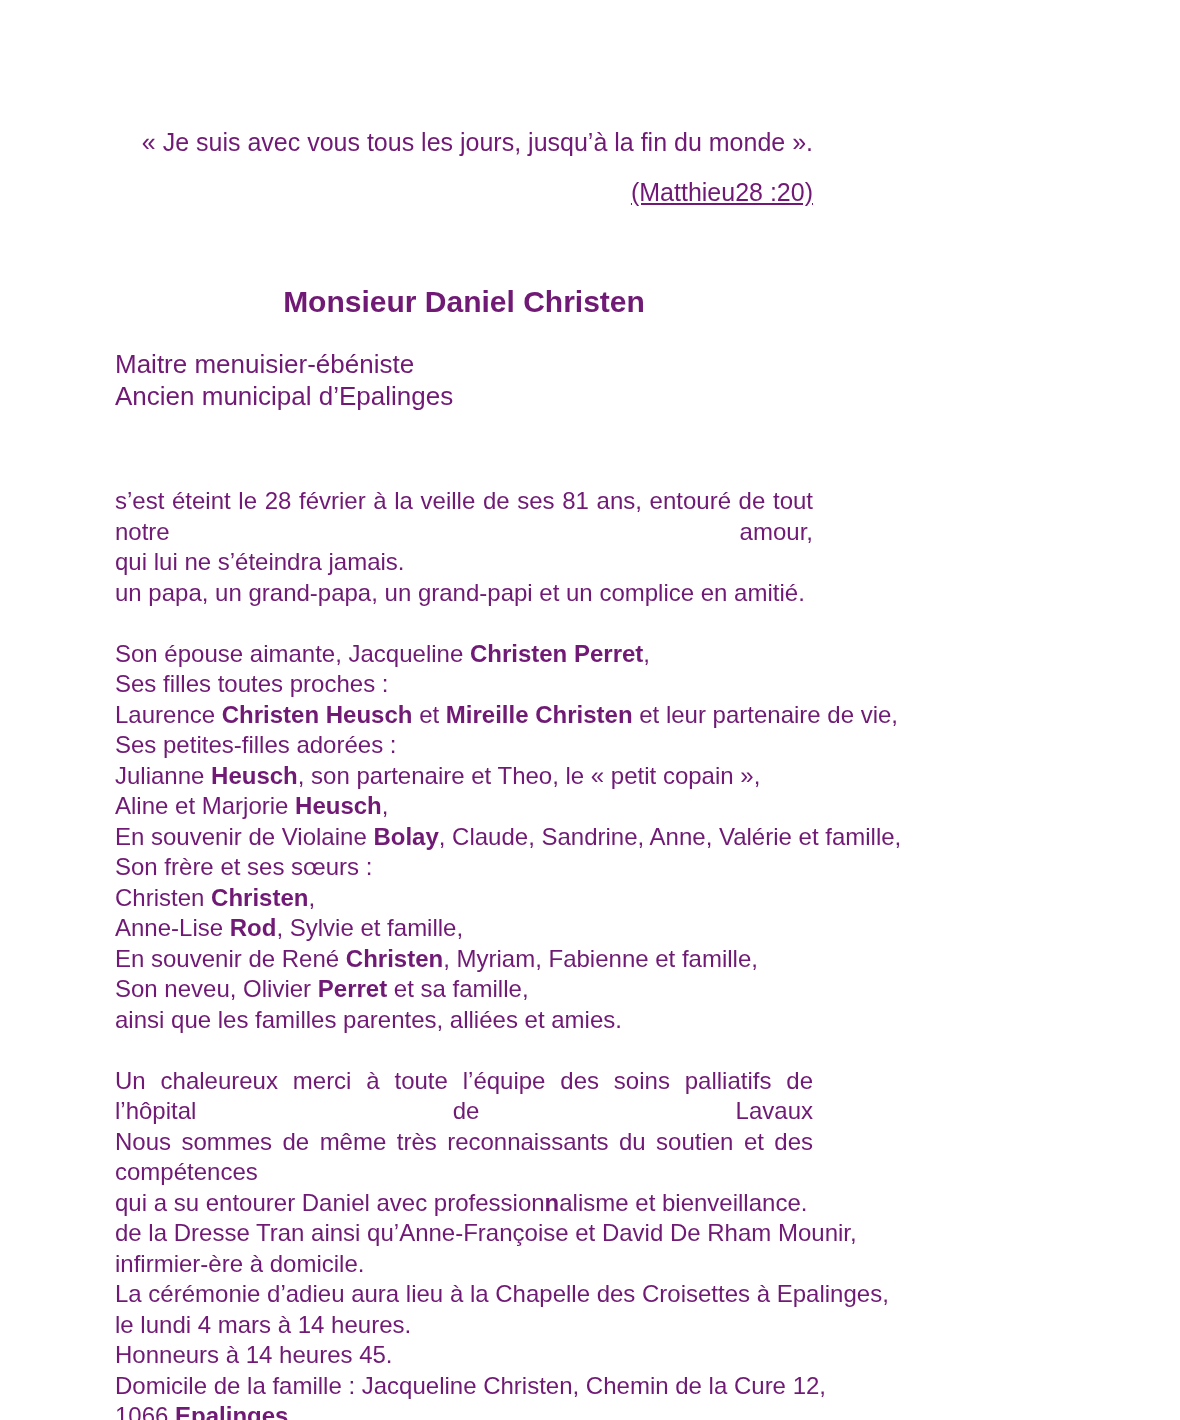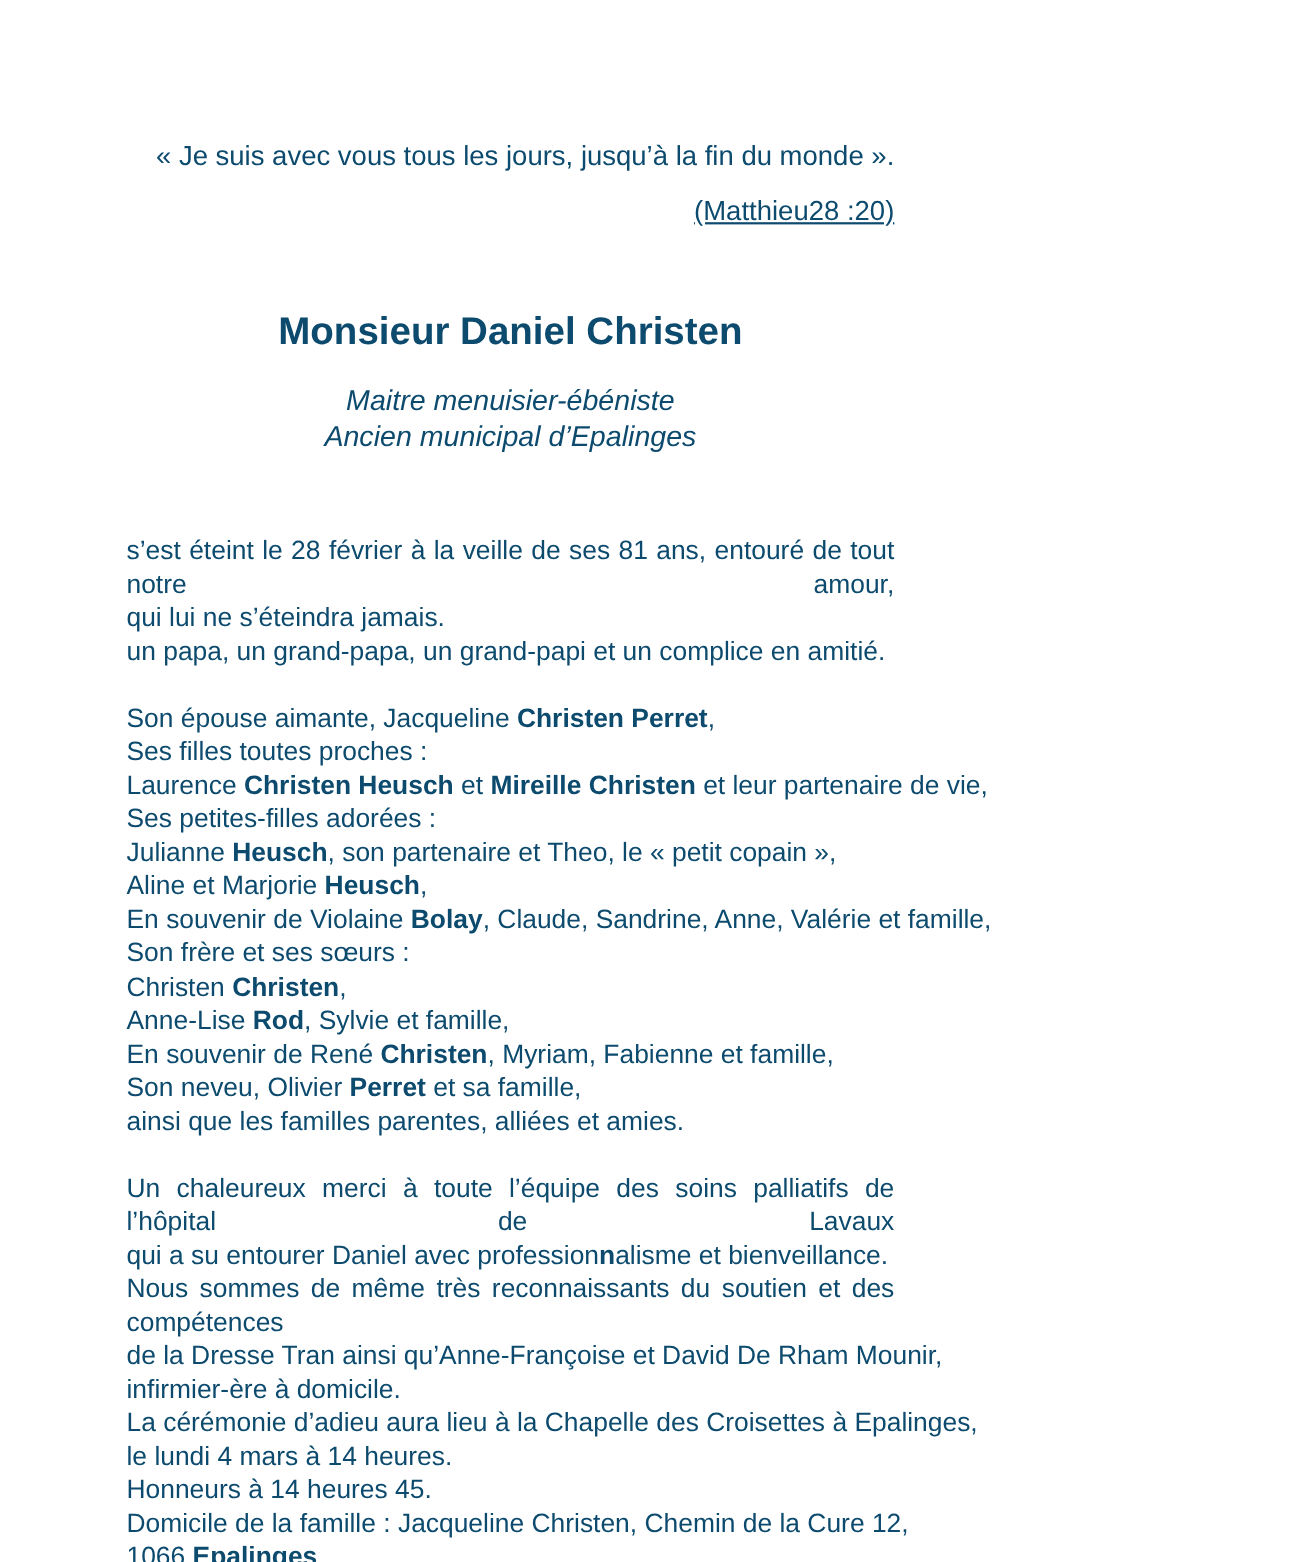--- a/index.html
+++ b/index.html
@@ -5,46 +5,45 @@
   html, body {
     margin: 0;
     padding: 0;
     background: #ffffff;
   }
   .page {
     position: relative;
     width: 956px;
     height: 1420px;
     background: #ffffff;
-    color: #0c4a6e;
+    color: #701a75;
     font-family: "Liberation Sans", sans-serif;
     box-sizing: border-box;
     padding: 127px 143px 0 115px;
     overflow: hidden;
   }
   .quote-block {
     text-align: right;
     font-size: 25px;
     line-height: 31px;
   }
   .quote-ref {
     margin-top: 19px;
     text-decoration: underline;
   }
   .title {
     margin: 73px 0 0 0;
     text-align: center;
-    font-size: 35px;
+    font-size: 30px;
     line-height: 42px;
     font-weight: 700;
   }
   .subtitle {
     margin-top: 26px;
-    text-align: center;
-    font-style: italic;
+    text-align: left;
     font-size: 26px;
     line-height: 31.5px;
   }
   .body-text {
     margin-top: 74px;
     font-size: 24px;
     line-height: 30.5px;
   }
   .line {
     white-space: nowrap;
@@ -89,22 +88,22 @@
       <div class="line"><span>Julianne </span><span class="b">Heusch</span><span>, son partenaire et Theo, le « petit copain »,</span></div>
       <div class="line"><span>Aline et Marjorie </span><span class="b">Heusch</span><span>,</span></div>
       <div class="line"><span>En souvenir de Violaine </span><span class="b">Bolay</span><span>, Claude, Sandrine, Anne, Valérie et famille,</span></div>
       <div class="line"><span>Son frère et ses sœurs :</span></div>
       <div class="line"><span>Christen </span><span class="b">Christen</span><span>,</span></div>
       <div class="line"><span>Anne-Lise </span><span class="b">Rod</span><span>, Sylvie et famille,</span></div>
       <div class="line"><span>En souvenir de René </span><span class="b">Christen</span><span>, Myriam, Fabienne et famille,</span></div>
       <div class="line"><span>Son neveu, Olivier </span><span class="b">Perret</span><span> et sa famille,</span></div>
       <div class="line"><span>ainsi que les familles parentes, alliées et amies.</span></div>
       <div class="line justify gap"><span>Un chaleureux merci à toute l’équipe des soins palliatifs de l’hôpital de Lavaux</span></div>
+      <div class="line justify"><span>Nous sommes de même très reconnaissants du soutien et des compétences</span></div>
       <div class="line"><span>qui a su entourer Daniel avec profession</span><span class="b">n</span><span>alisme et bienveillance.</span></div>
-      <div class="line justify"><span>Nous sommes de même très reconnaissants du soutien et des compétences</span></div>
       <div class="line"><span>de la Dresse Tran ainsi qu’Anne-Françoise et David De Rham Mounir,</span></div>
       <div class="line"><span>infirmier-ère à domicile.</span></div>
       <div class="line"><span>La cérémonie d’adieu aura lieu à la Chapelle des Croisettes à Epalinges,</span></div>
       <div class="line"><span>le lundi 4 mars à 14 heures.</span></div>
       <div class="line"><span>Honneurs à 14 heures 45.</span></div>
       <div class="line"><span>Domicile de la famille : Jacqueline Christen, Chemin de la Cure 12,</span></div>
       <div class="line"><span>1066 </span><span class="b">Epalinges</span></div>
     </div>
 
 </div>

